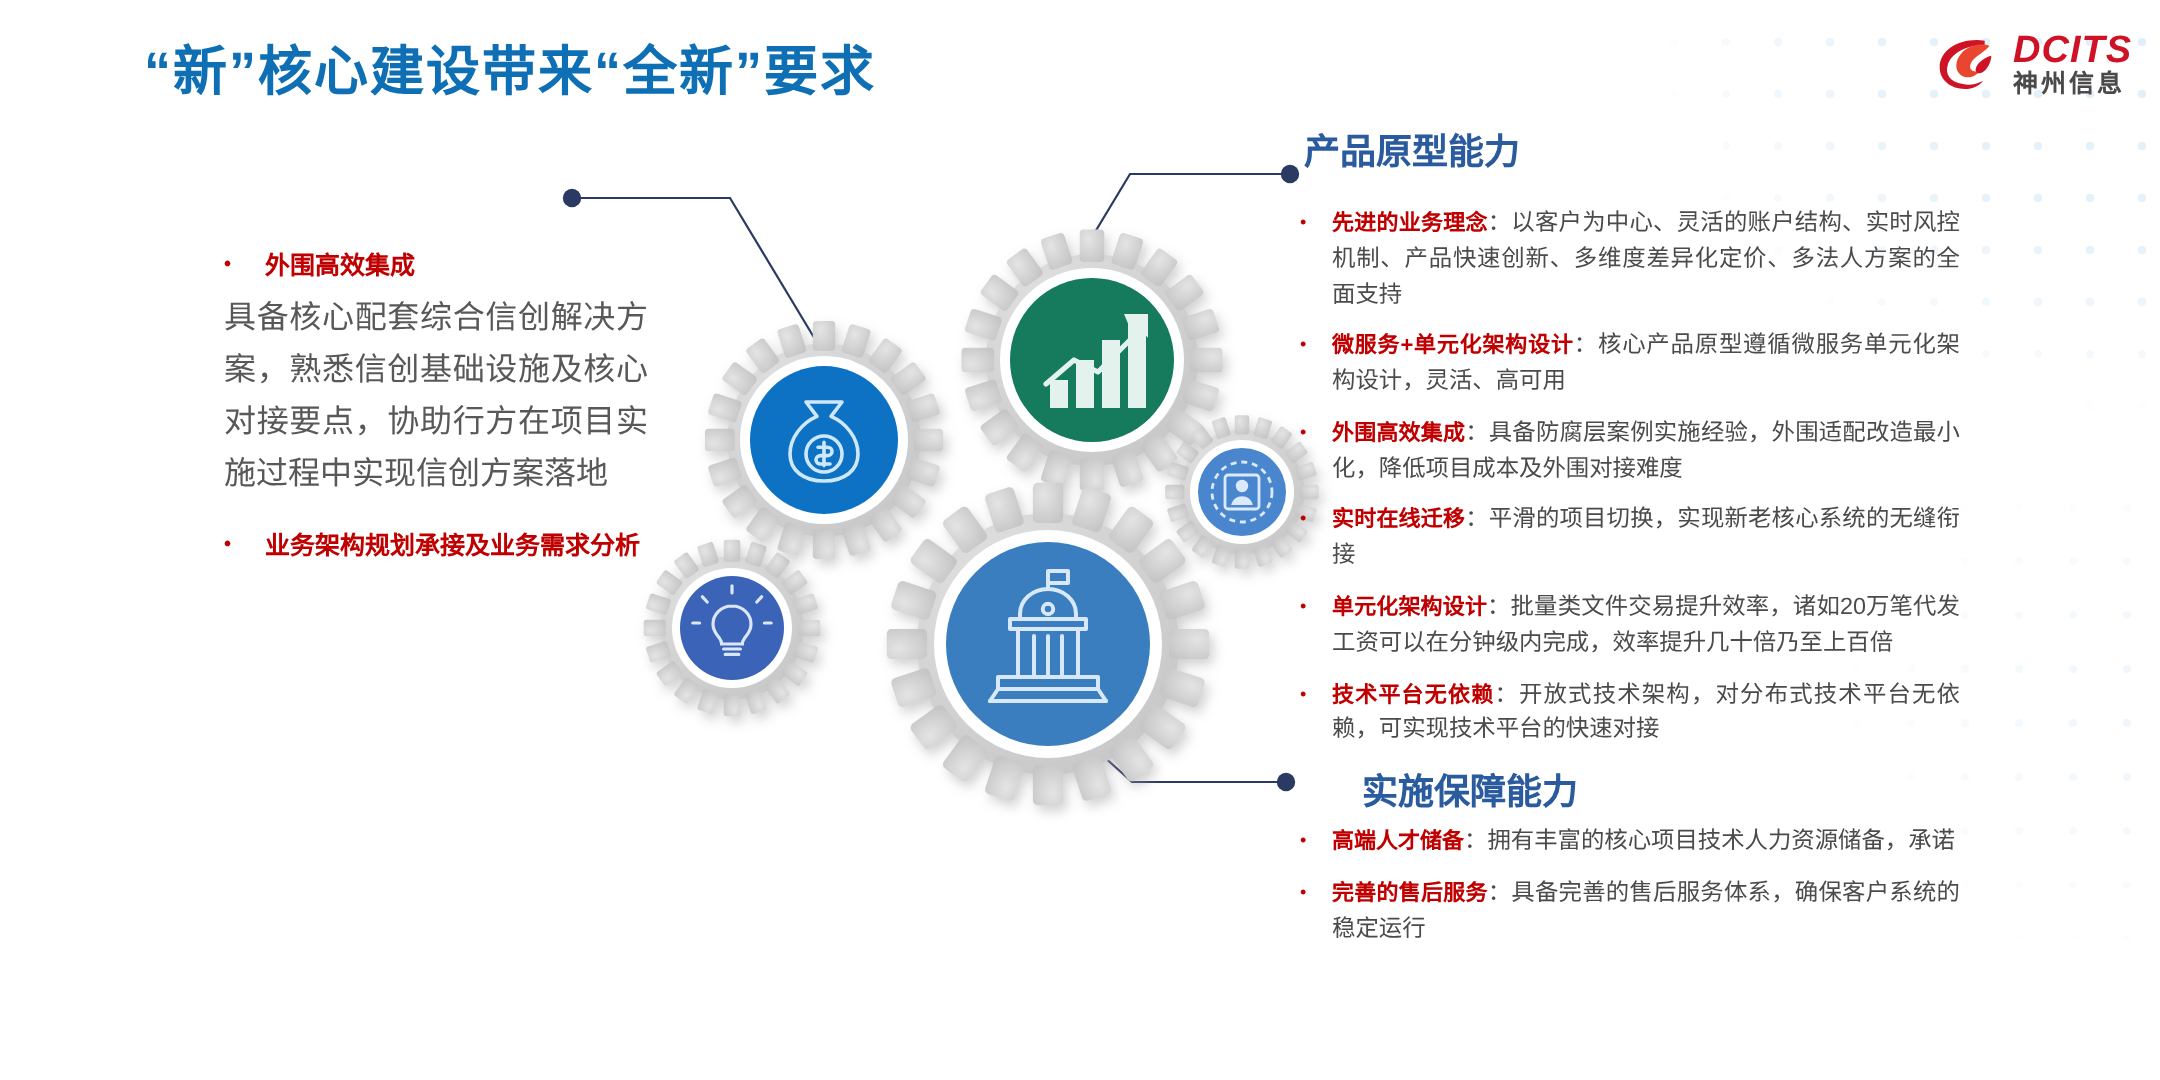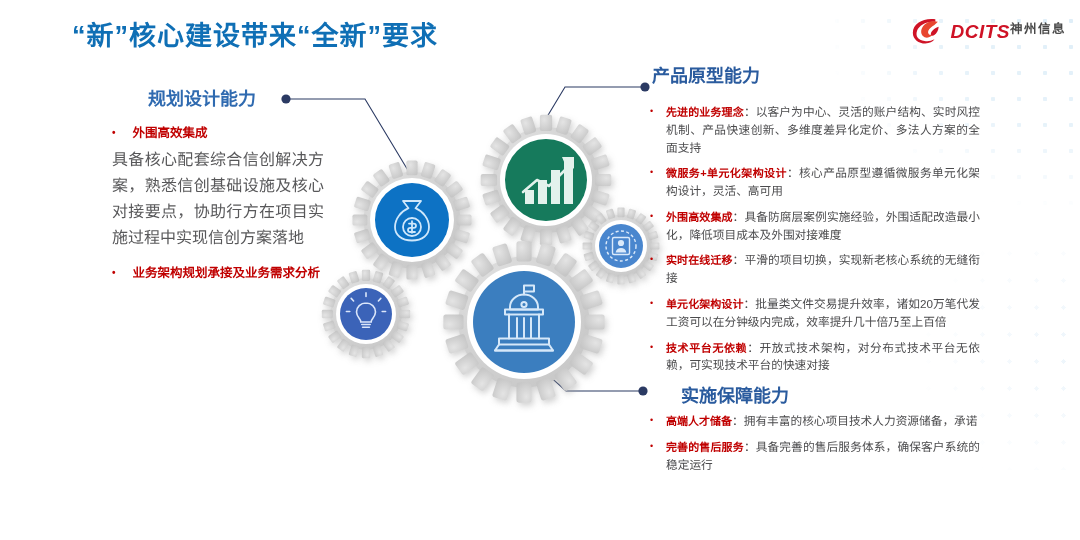--- a/index.html
+++ b/index.html
@@ -34,21 +34,21 @@
   
   .title{
     position:absolute;left:72px;top:14px;
     font-size:27px;font-weight:bold;letter-spacing:1px;
     color:#0f6fb5;white-space:nowrap;text-align:center;
   }
 
   
   .logo{position:absolute;right:14px;top:16px;display:flex;align-items:center;gap:6px;}
   .logo-mark{width:34px;height:30px;flex:none;}
-  .logo-txt{display:flex;flex-direction:row;line-height:1;}
+  .logo-txt{display:flex;flex-direction:column;line-height:1;}
   .logo-en{font-size:19px;font-weight:bold;color:#cf1326;font-style:italic;letter-spacing:.5px;}
   .logo-cn{font-size:12.5px;font-weight:bold;color:#4a4a4a;letter-spacing:1.5px;margin-top:1px;}
 
   
   .sec-head{
     position:absolute;font-size:18px;font-weight:bold;color:#2a5b9e;white-space:nowrap;
   }
   .h-left{left:148px;top:84px;color:#2f6ab0;}
   .h-r1{left:652px;top:61px;}
   .h-r2{left:681px;top:381px;}
@@ -209,21 +209,20 @@
         <path d="M509 314.5v24M539 314.5v24"></path>
         <path d="M517 318v20M524 318v20M531 318v20"></path>
         <path d="M499 338.5h50v6h-50z"></path>
         <path d="M499 344.5l-4 6h58l-4-6"></path>
         <path d="M495 350.5h58"></path>
         <circle cx="524" cy="304.5" r="2.6"></circle>
       </g>
     </g>
   </svg>
 
-  <div class="sec-head h-left">规划设计能力</div>
   <div class="sec-head h-r1">产品原型能力</div>
   <div class="sec-head h-r2">实施保障能力</div>
 
   <div class="col-left">
 
     <div class="blk">
       <div class="bt">
         <span class="dot">•</span>
         <span class="t">外围高效集成</span>
       </div>

